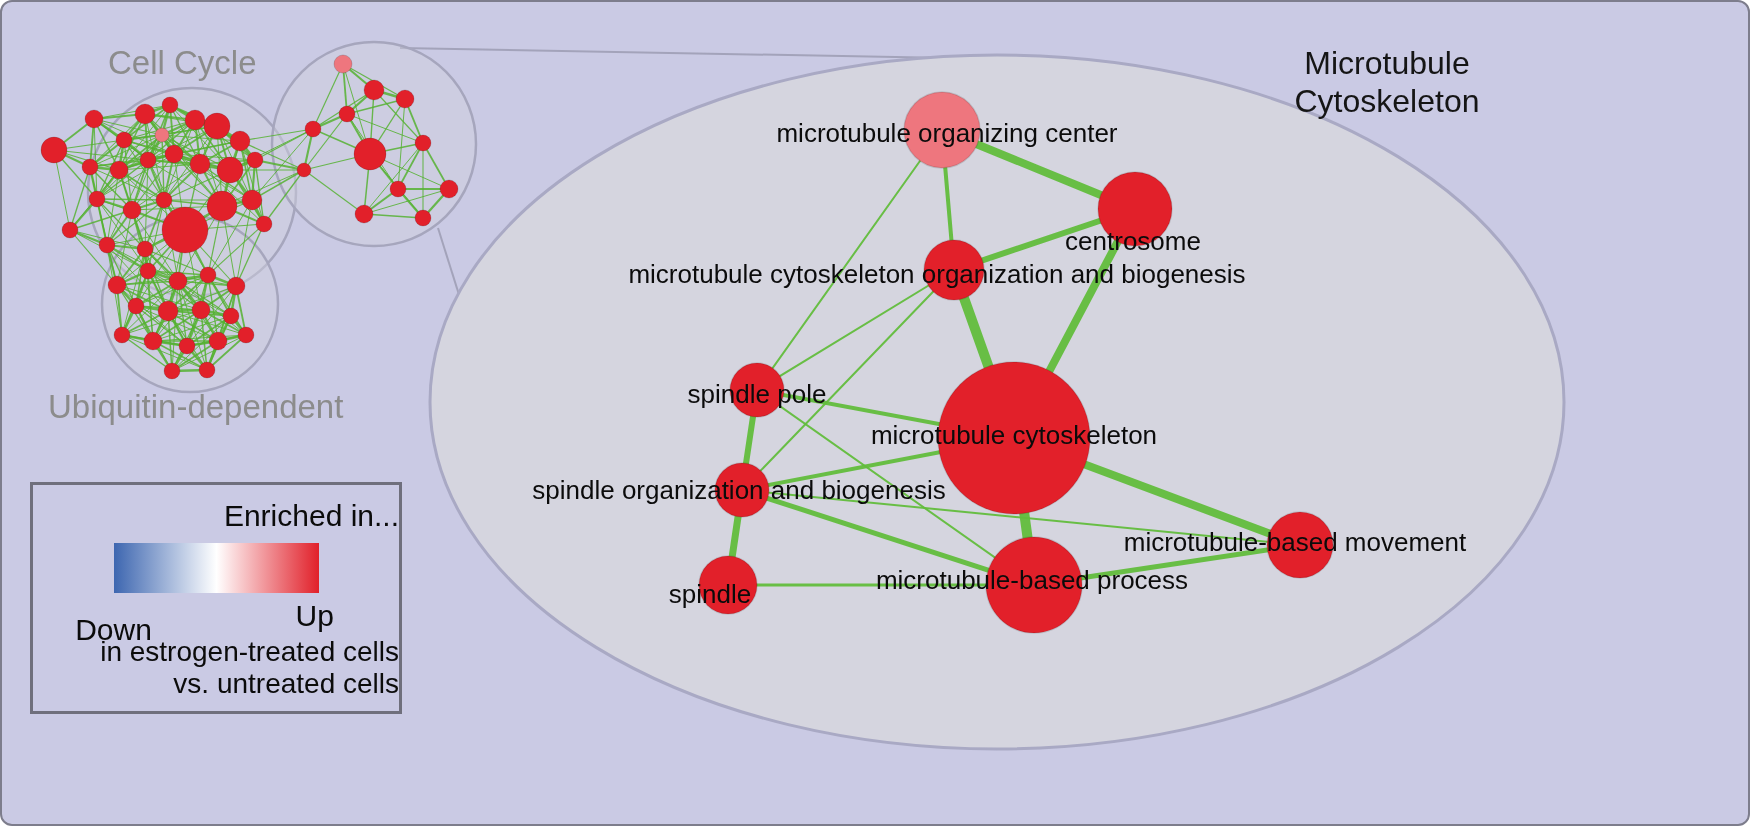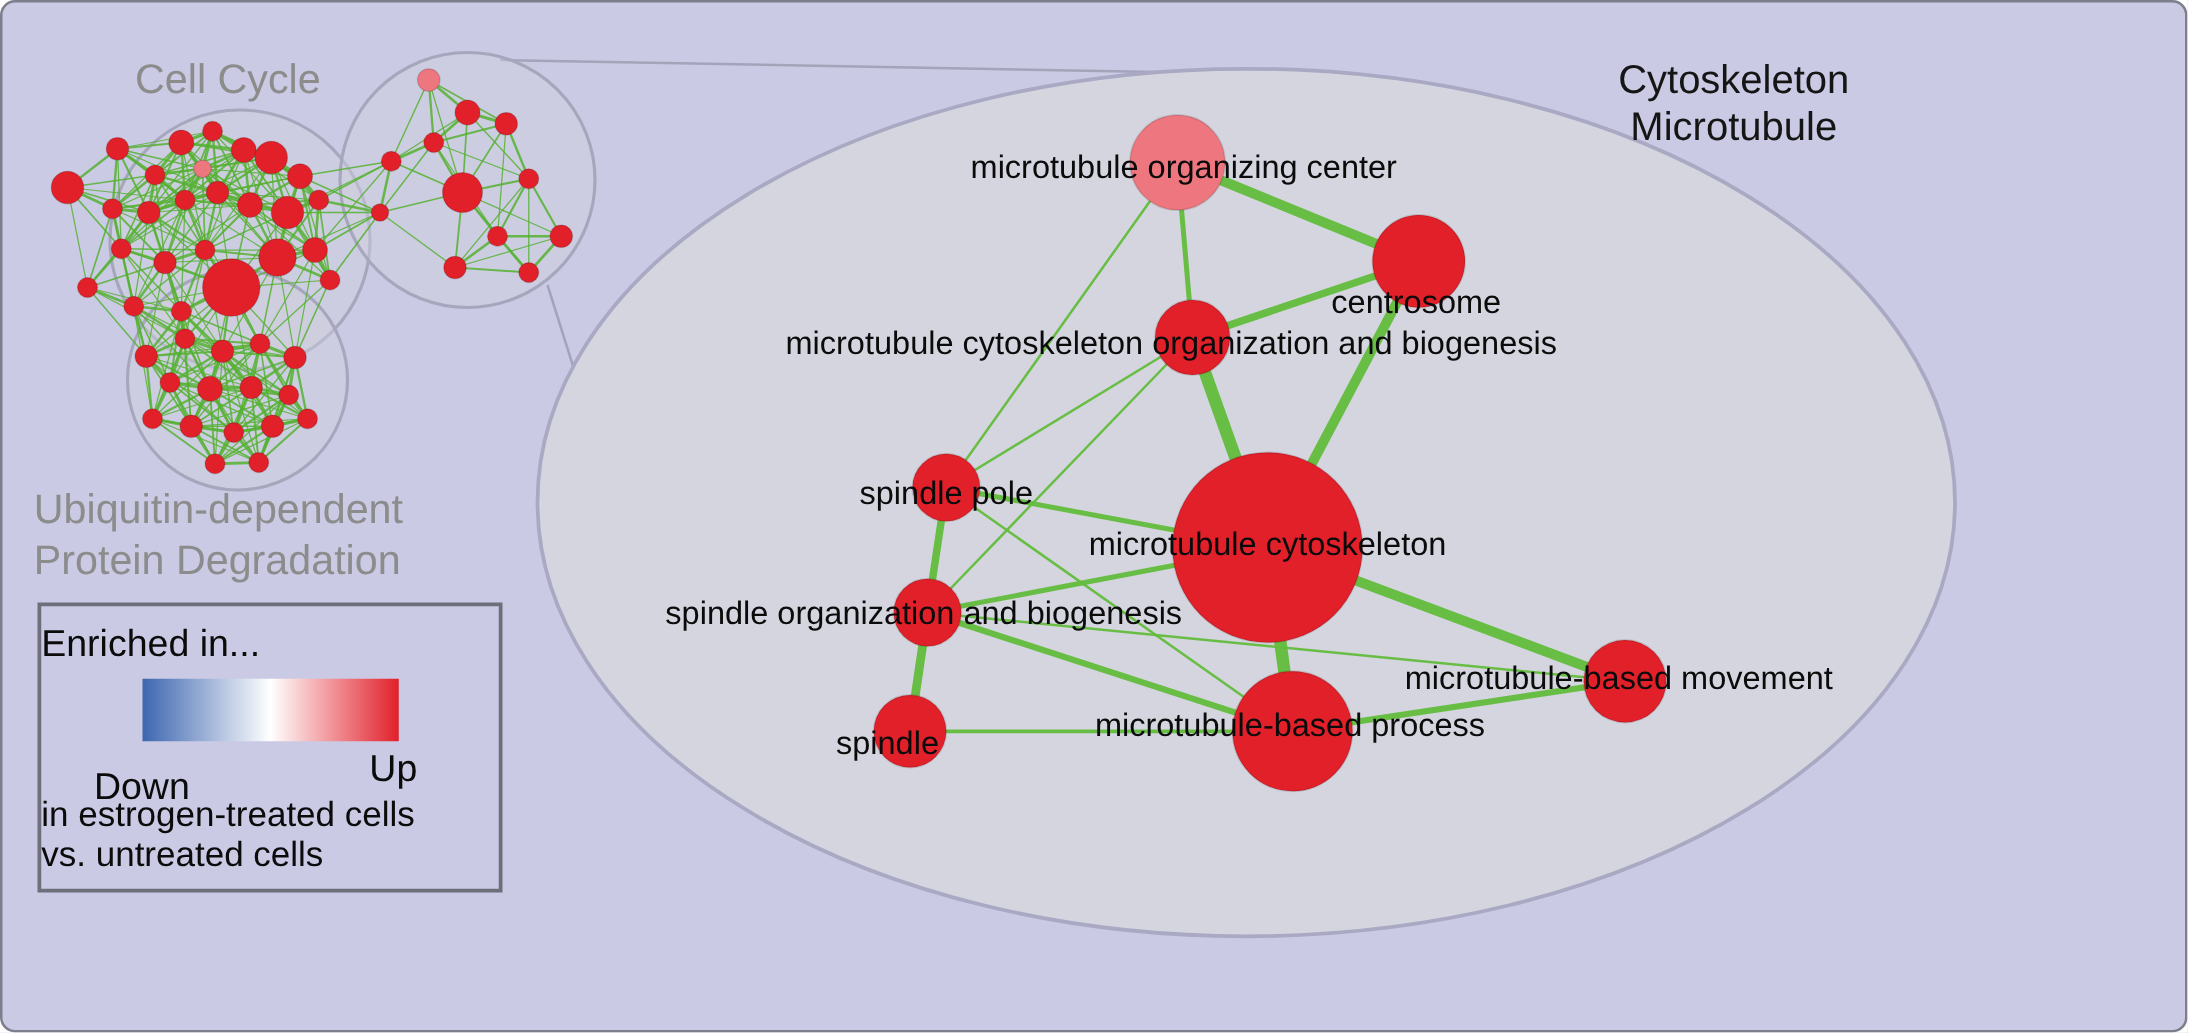--- a/index.html
+++ b/index.html
@@ -11,27 +11,27 @@
     border-radius:12px;
     overflow:hidden;
     font-family:"Liberation Sans", sans-serif;
     box-sizing:border-box;
   }
   svg#net{position:absolute;left:0;top:0;width:1750px;height:826px;}
   svg text{font-family:"Liberation Sans", sans-serif;}
   .overlay-label{position:absolute;color:#8c8c8c;font-size:33px;white-space:nowrap;}
   .overlay-label.dark{color:#151515;}
   .cell-cycle-label{left:106px;top:42px;}
-  .ubiquitin-label{left:25px;top:384px;line-height:41px;}
+  .ubiquitin-label{left:46px;top:384px;line-height:41px;}
   .microtubule-title{left:1235px;top:42px;width:300px;text-align:center;font-size:32px;line-height:38px;}
   .legend{
     position:absolute;left:28px;top:480px;width:372px;height:232px;
     border:3px solid #6f6f7c;box-sizing:border-box;
     background:#cacae4;
-    text-align:left;color:#0b0b0b;
+    text-align:right;color:#0b0b0b;
   }
   .legend-title{margin-top:14px;font-size:30px;height:34px;}
   .legend-bar{width:205px;height:50px;margin:10px auto 0 auto;}
   .legend-row{position:relative;width:205px;height:36px;margin:6px auto 0 auto;font-size:30px;}
   .legend-down{position:absolute;left:0;top:0;transform:translateX(-50%);margin-top:14px;}
   .legend-up{position:absolute;right:0;top:0;transform:translateX(40%);margin-left:25px;}
   .legend-sub{font-size:28px;line-height:30px;margin-top:2px;}
 </style>
 </head>
 <body>
@@ -491,26 +491,25 @@
       <text x="737" y="488" text-anchor="middle" dominant-baseline="central" font-size="26" fill="#0b0b0b">spindle organization and biogenesis</text>
       <text x="1293" y="540" text-anchor="middle" dominant-baseline="central" font-size="26" fill="#0b0b0b">microtubule-based movement</text>
       <text x="1030" y="578" text-anchor="middle" dominant-baseline="central" font-size="26" fill="#0b0b0b">microtubule-based process</text>
       <text x="708" y="592" text-anchor="middle" dominant-baseline="central" font-size="26" fill="#0b0b0b">spindle</text>
     </svg>
 
   <div class="overlay-label cell-cycle-label">Cell Cycle</div>
 
   <div class="overlay-label ubiquitin-label">
     <div>Ubiquitin-dependent</div>
-    <div>Protein Degradation</div>
   </div>
 
   <div class="overlay-label dark microtubule-title">
+    <div>Microtubule</div>
     <div>Cytoskeleton</div>
-    <div>Microtubule</div>
   </div>
 
   <div class="legend">
     <div class="legend-title">Enriched in...</div>
     <div class="legend-bar" style="background: linear-gradient(to right, rgb(61, 102, 176), rgb(255, 255, 255) 50%, rgb(225, 32, 42));"></div>
     <div class="legend-row">
       <span class="legend-down">Down</span>
       <span class="legend-up">Up</span>
     </div>
     <div class="legend-sub">in estrogen-treated cells</div>

